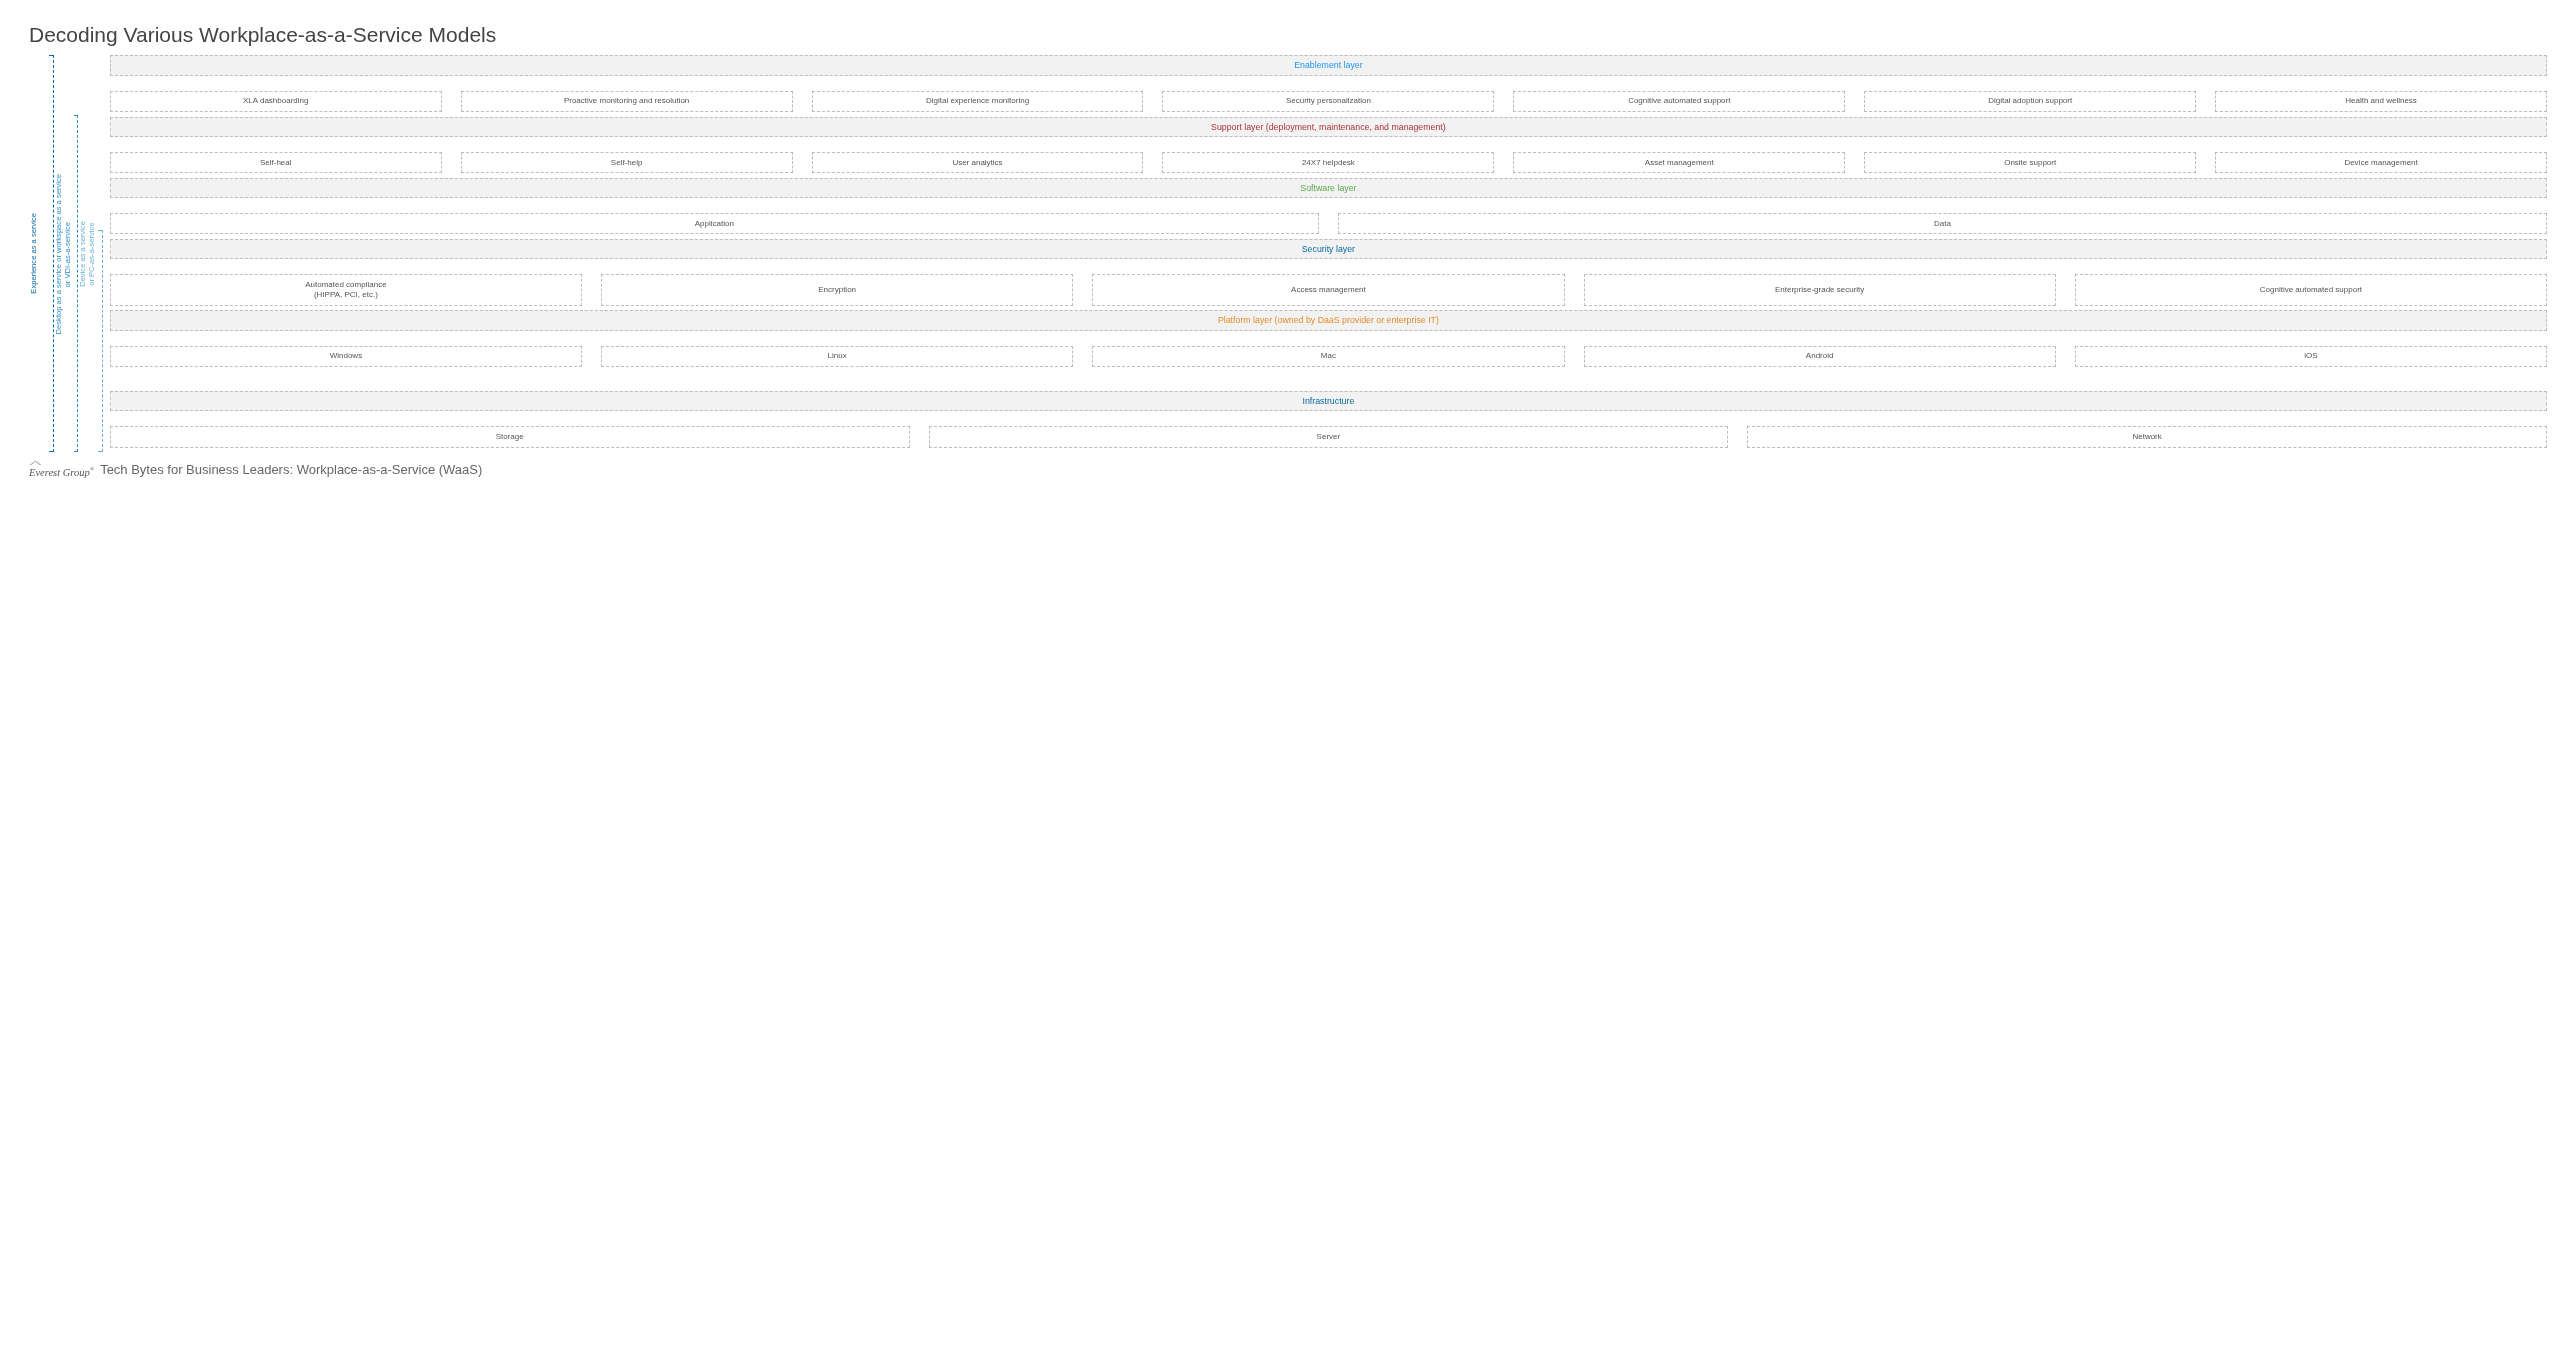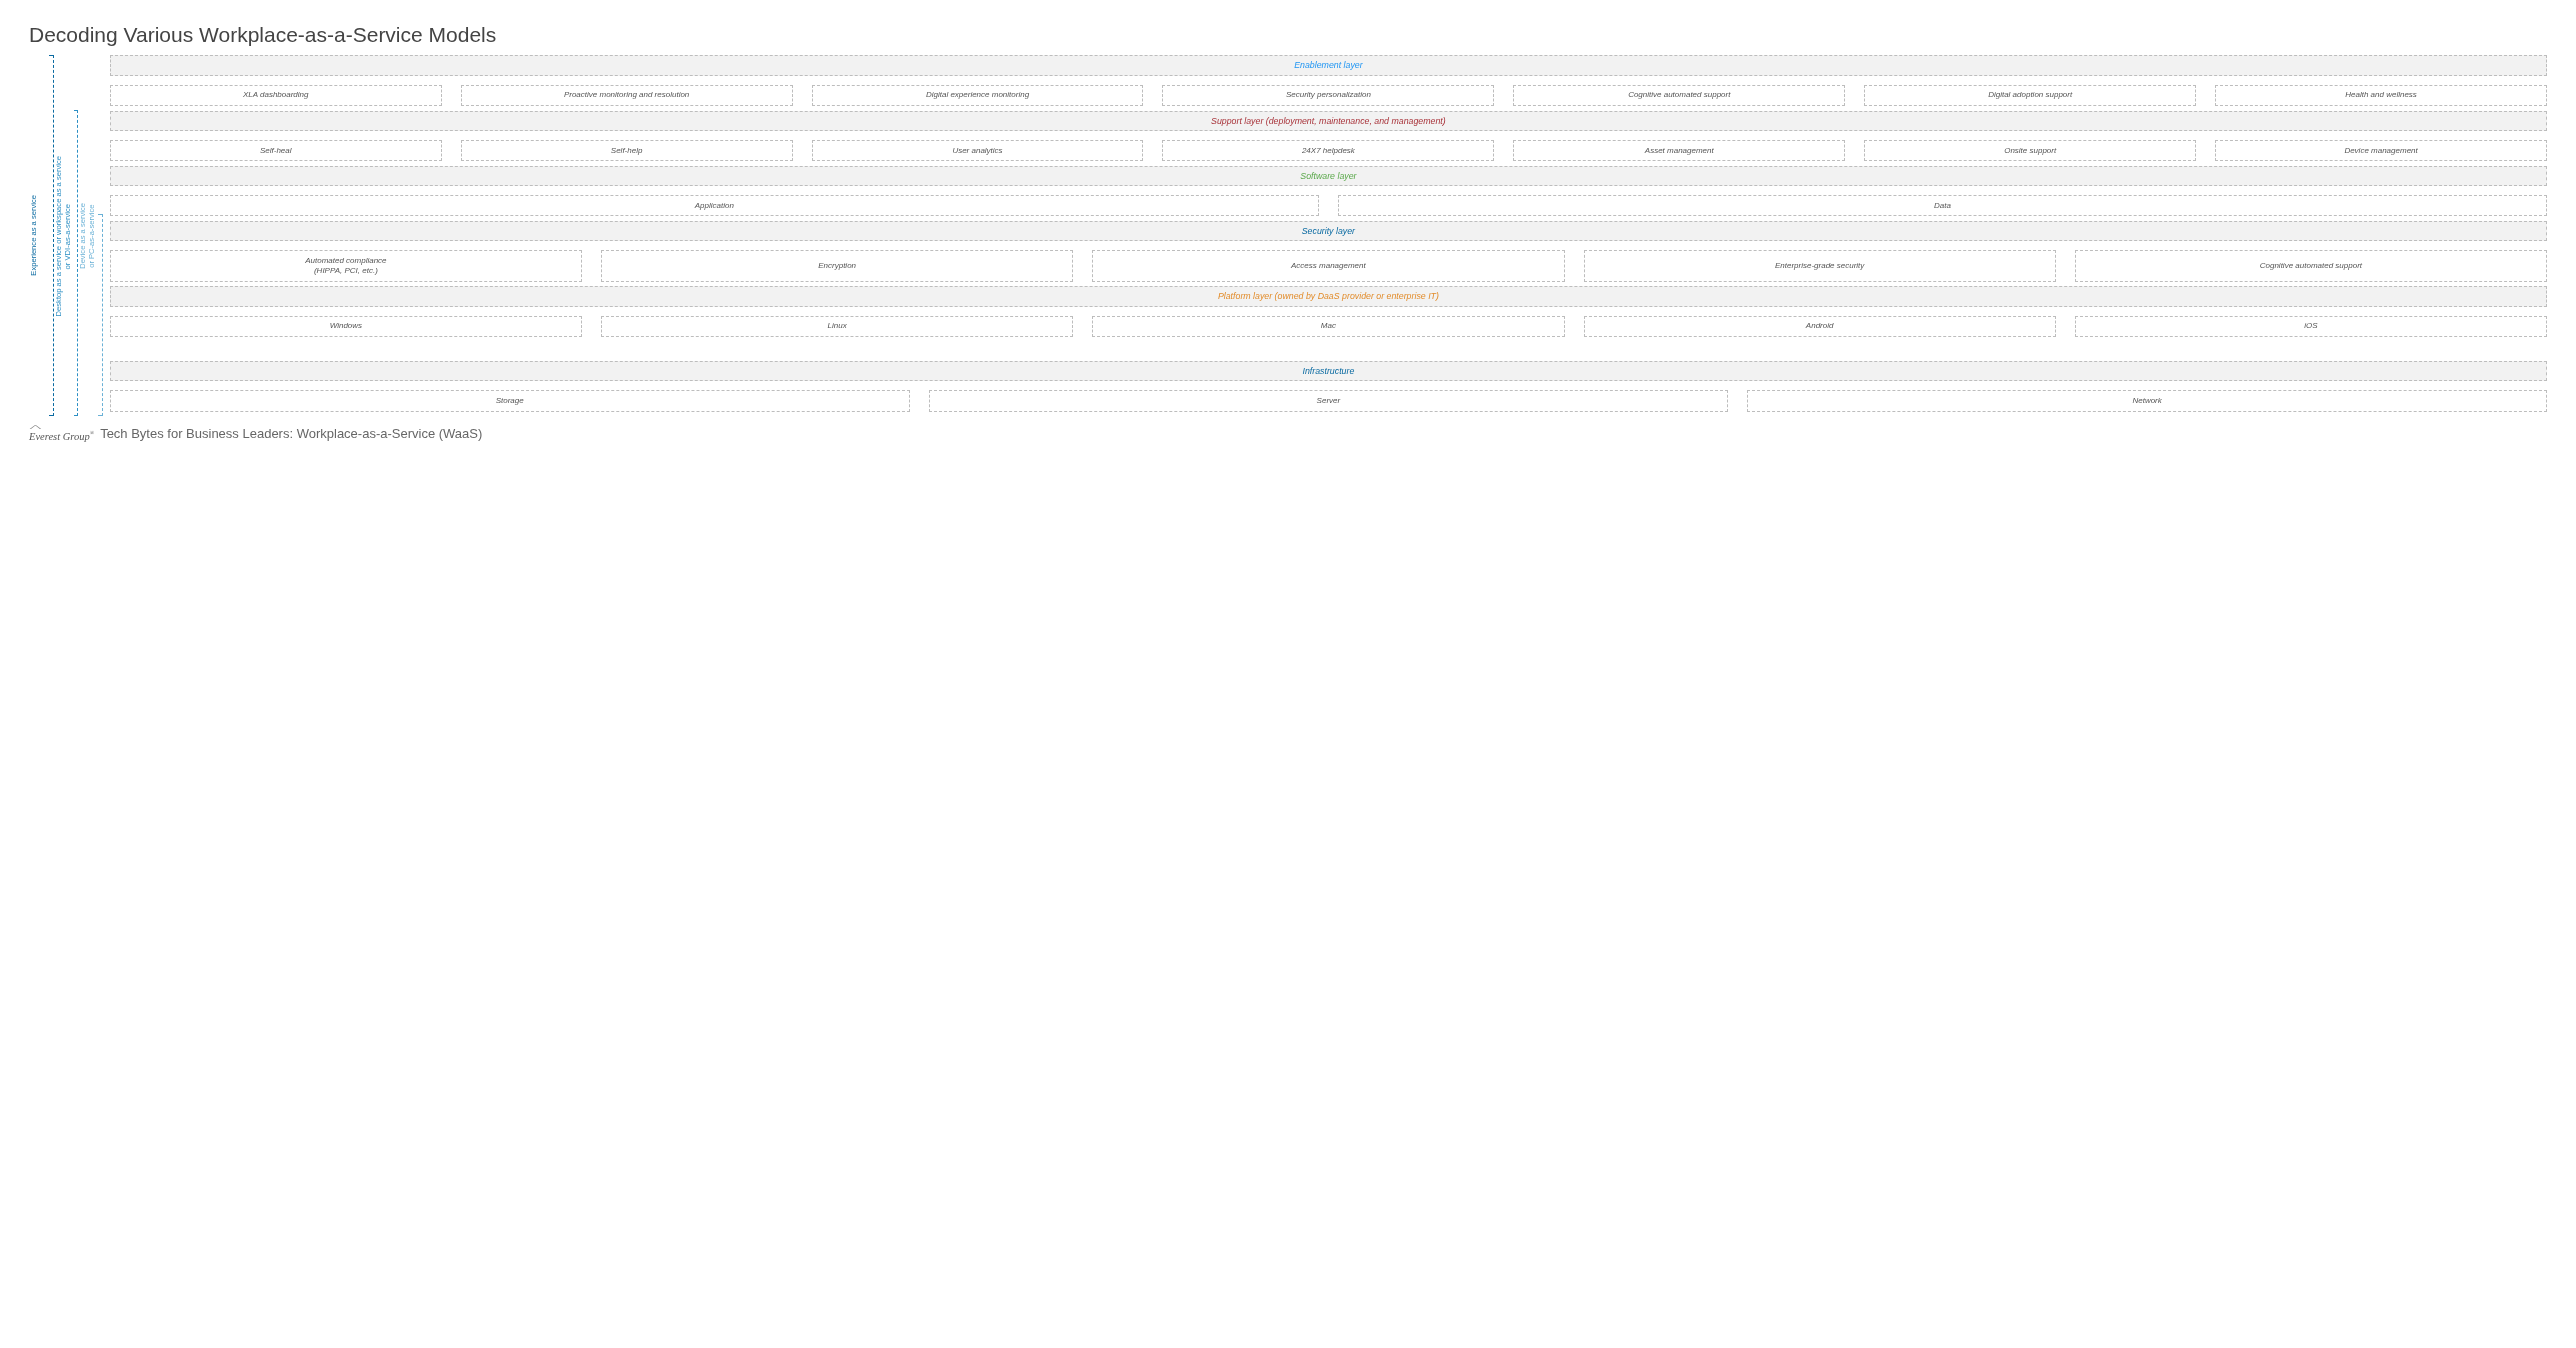--- a/index.html
+++ b/index.html
@@ -51,40 +51,38 @@
 .label-device    { color: #6ab1d6; }
 
 .layers {
   flex: 1;
   margin-left: 7px;
 }
 .layer-block { margin-bottom: 4.7px; }
 .layer-header, .cell {
   border: 0.6px dashed #bdbdbd;
   background: #f2f2f2;
-  font-style: italic;
 }
 .layer-header {
   text-align: center;
   padding: 4.1px 2.3px;
   font-size: 8.8px;
 }
 .hdr-enablement  { color: #2196f3; }
 .hdr-support     { color: #a8333a; }
 .hdr-software    { color: #5aa84a; }
 .hdr-security    { color: #0a6aa1; }
 .hdr-platform    { color: #e28c2b; }
 .hdr-device      { color: #777; }
 .hdr-infra       { color: #0a6aa1; margin-top: 24px; }
 
 .row {
   display: flex;
-  margin-top: 9px;
+  margin-top: 15px;
   gap: 19px;
-  justify-content: center;
 }
 .cell {
   background: #fff;
   flex: 1;
   text-align: center;
   padding: 4.7px 3.5px;
   font-size: 8px;
   color: #555;
   line-height: 1.25;
   display: flex;

